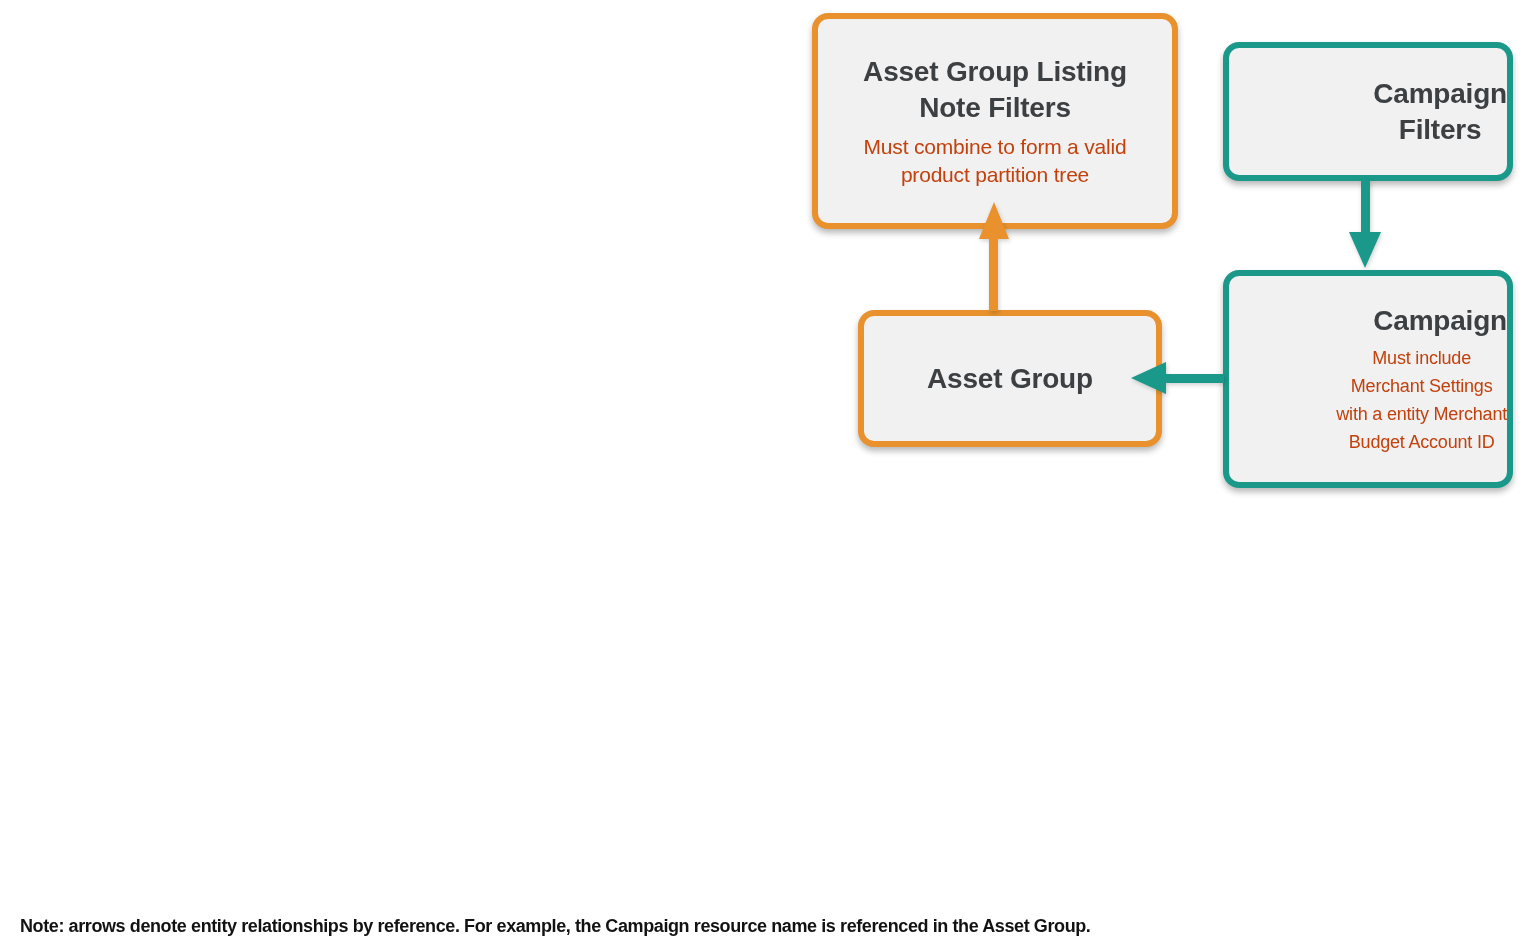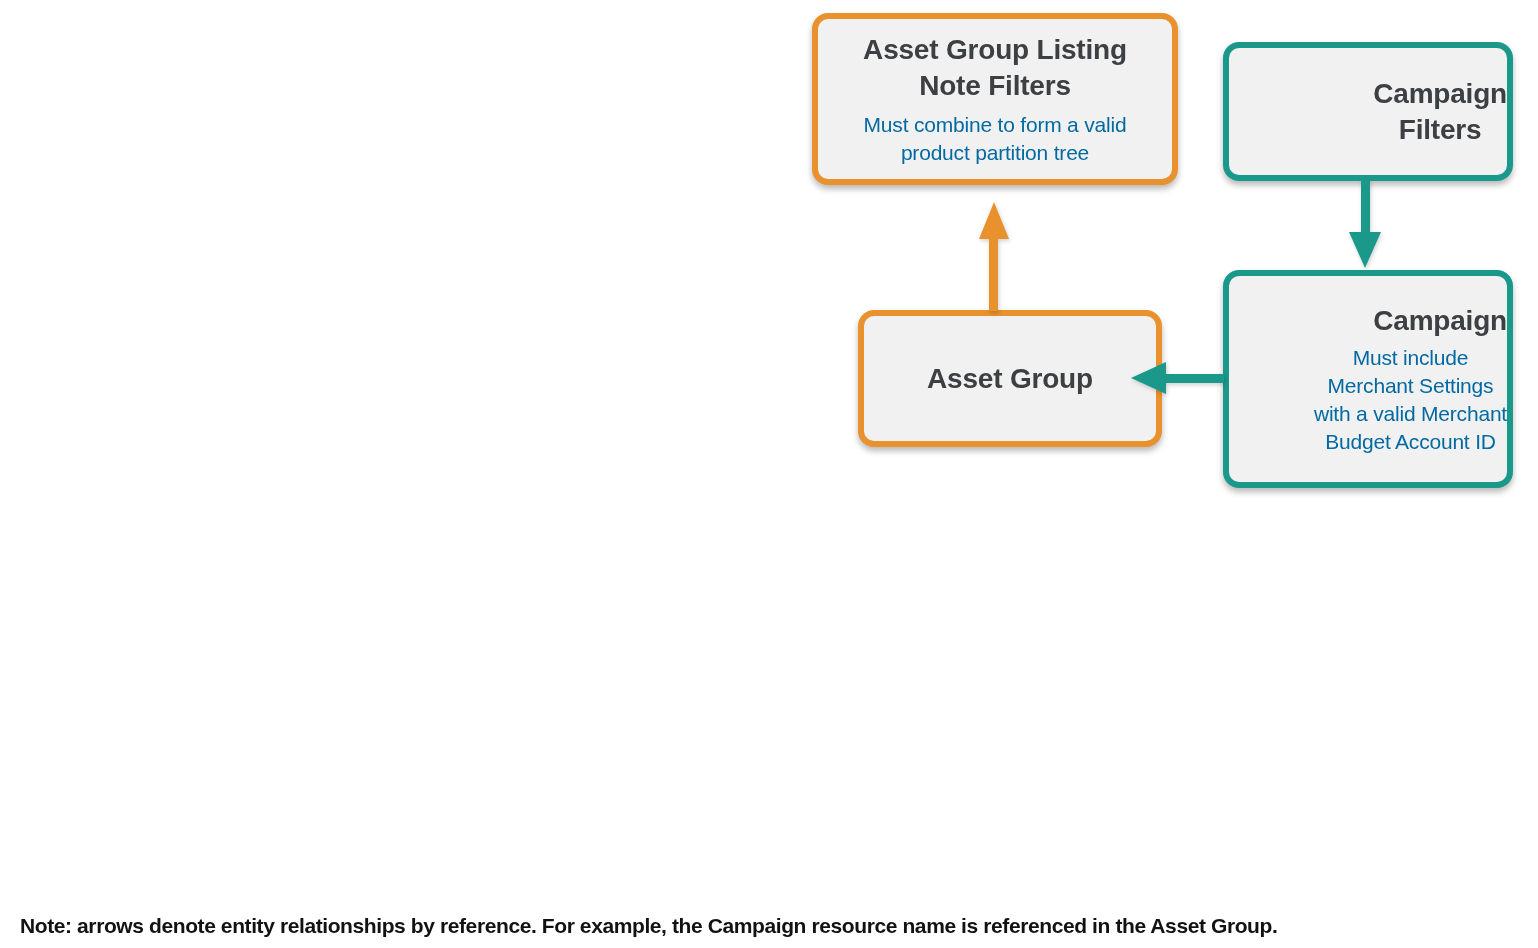--- a/index.html
+++ b/index.html
@@ -33,34 +33,34 @@
   .node.teal   { border: 6px solid #1A998A; align-items: flex-end; }
 
   .node-title {
     color: #3C4043;
     font-weight: bold;
     font-size: 28px;
     line-height: 36px;
     letter-spacing: -0.2px;
   }
   .node-subtitle {
-    color: #0369a1;
+    color: #c2410c;
     font-size: 21px;
     line-height: 28px;
     margin-top: 7px;
     letter-spacing: -0.2px;
   }
   .tline, .sline { display: block; }
 
-  #node-listing-filters { left: 812px; top: 13px;  width: 366px; height: 172px; }
+  #node-listing-filters { left: 812px; top: 13px;  width: 366px; height: 216px; }
   #node-campaign-budget { left: 1223px; top: 42px; width: 290px; height: 139px; }
   #node-asset-group     { left: 858px; top: 310px; width: 304px; height: 137px; }
   #node-campaign        { left: 1223px; top: 270px; width: 290px; height: 218px; }
 
-  #node-campaign .node-subtitle { font-size: 21px; margin-top: 5px; }
+  #node-campaign .node-subtitle { font-size: 18px; margin-top: 5px; }
 
   
   .arrow { position: absolute; filter: drop-shadow(1px 2px 2px rgba(0,0,0,0.18)); }
   .shaft { position: absolute; }
   .head  { position: absolute; width: 0; height: 0; }
 
   
   #arrow-assetgroup-to-filters .shaft {
     left: 989px; top: 237px; width: 9px; height: 74px; background: #E8912D;
   }
@@ -94,21 +94,21 @@
   }
 
   
   .note {
     position: absolute;
     left: 20px;
     top: 913px;
     width: 1400px;
     color: #121212;
     font-weight: bold;
-    font-size: 21px;
+    font-size: 18px;
     letter-spacing: -0.4px;
     line-height: 26px;
   }
 </style>
 </head>
 <body>
 
 <div class="canvas">
 
   <div class="node orange" id="node-listing-filters">
@@ -135,21 +135,21 @@
     </div>
   </div>
 
   <div class="node teal" id="node-campaign">
     <div class="node-title">
       <span class="tline">Campaign</span>
     </div>
     <div class="node-subtitle">
       <span class="sline">Must include</span>
       <span class="sline">Merchant Settings</span>
-      <span class="sline">with a valid Merchant</span>
+      <span class="sline">with a entity Merchant</span>
       <span class="sline">Budget Account ID</span>
     </div>
   </div>
 
   <div class="arrow" id="arrow-assetgroup-to-filters">
     <div class="shaft"></div>
     <div class="head"></div>
   </div>
 
   <div class="arrow" id="arrow-budget-to-campaign">

